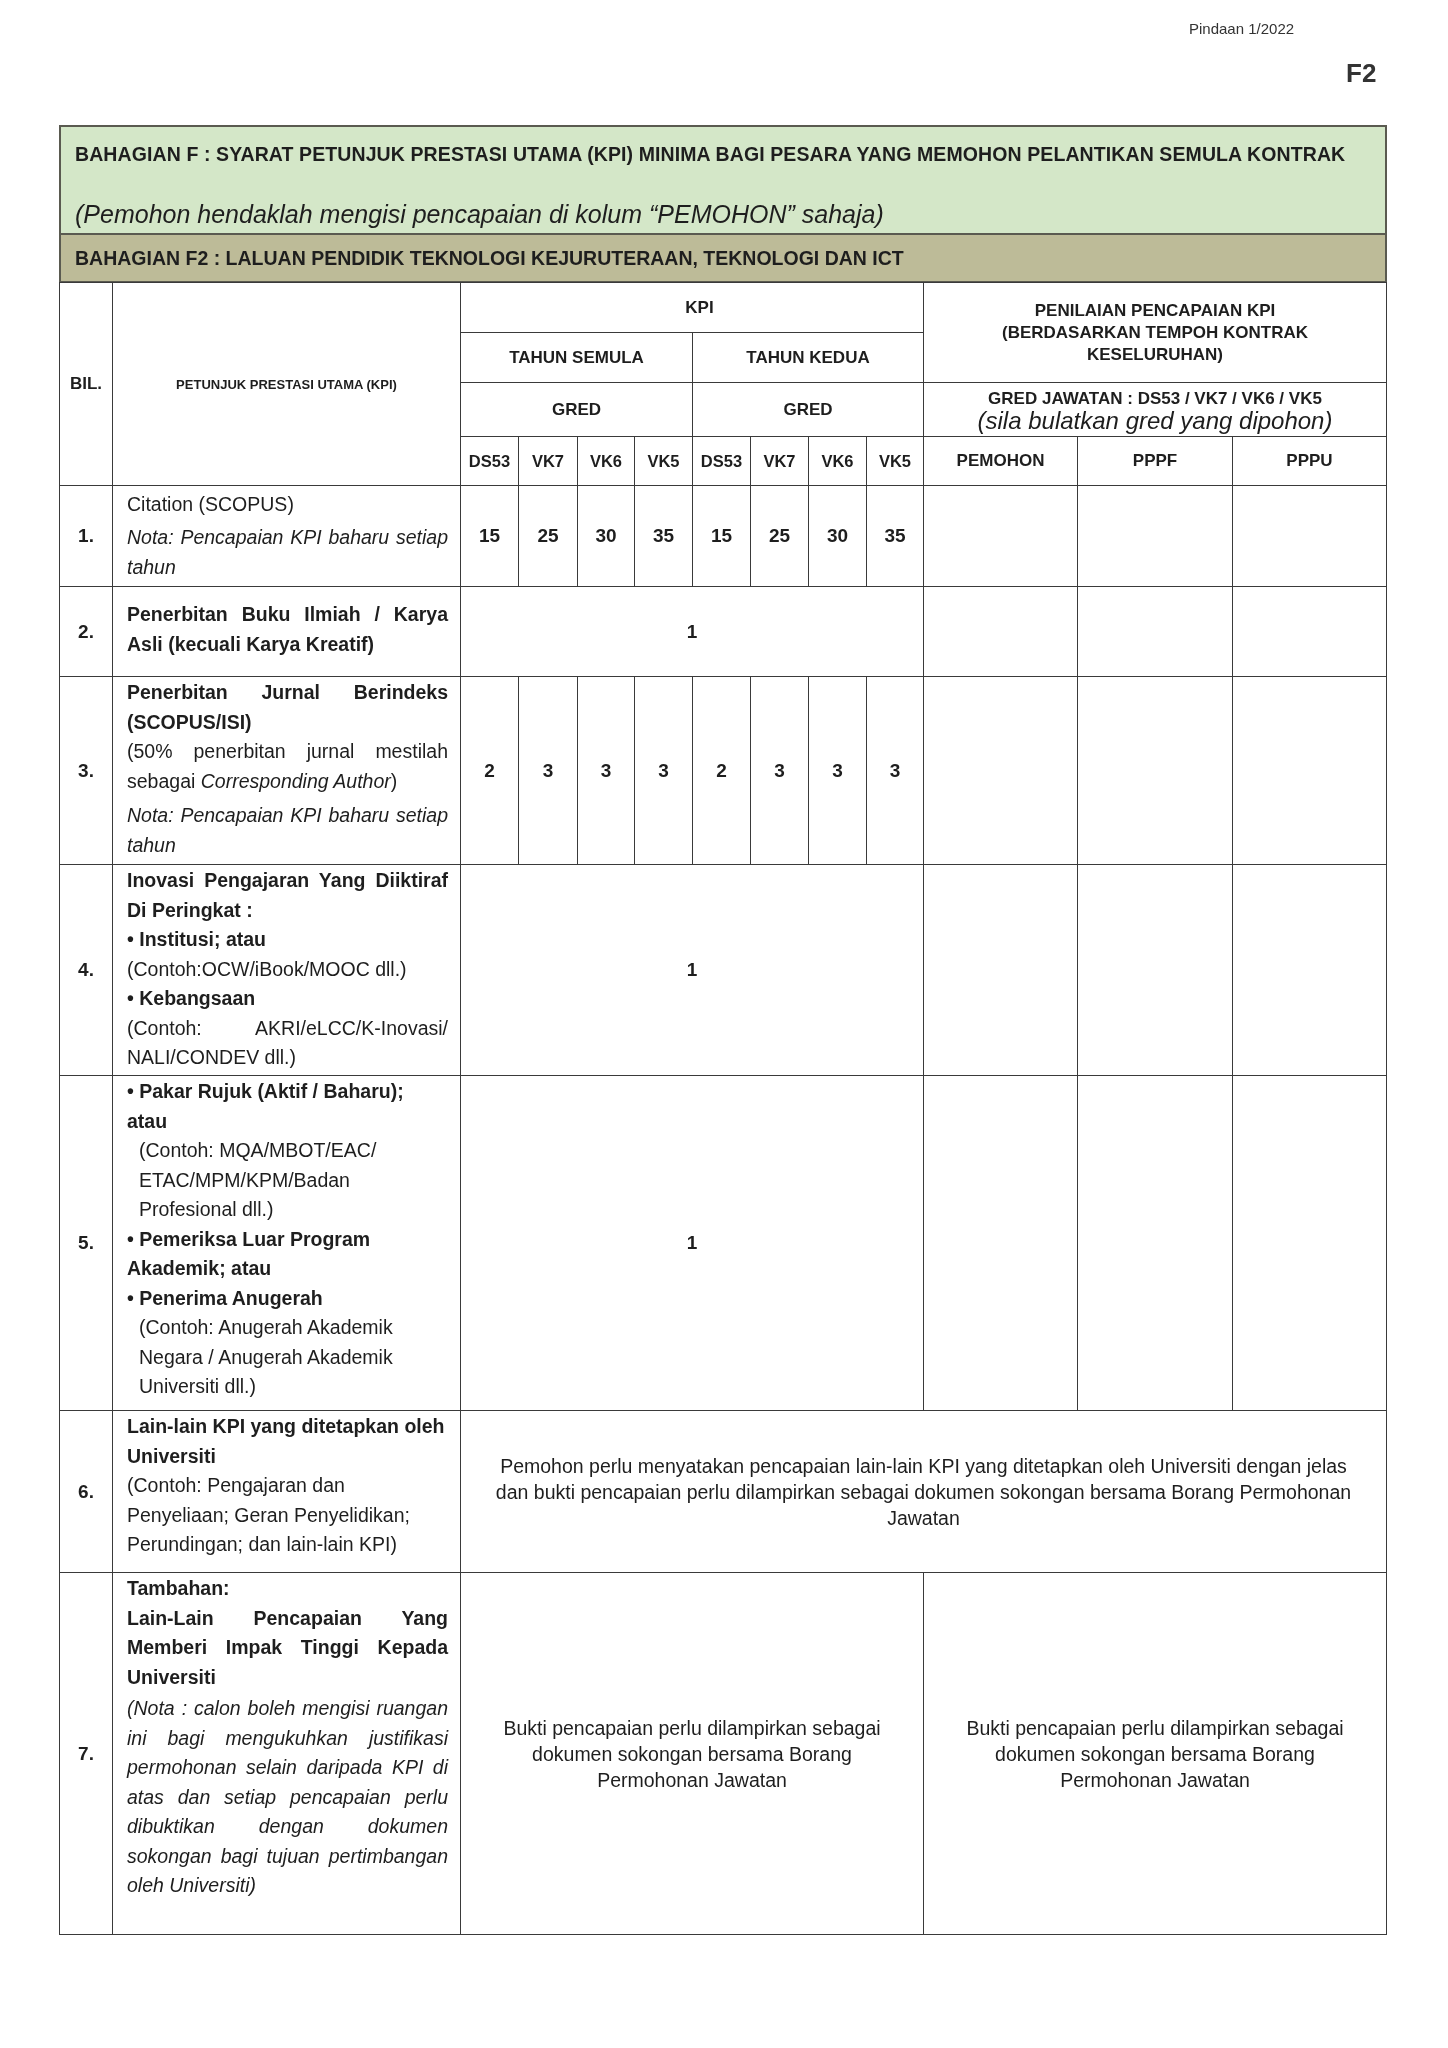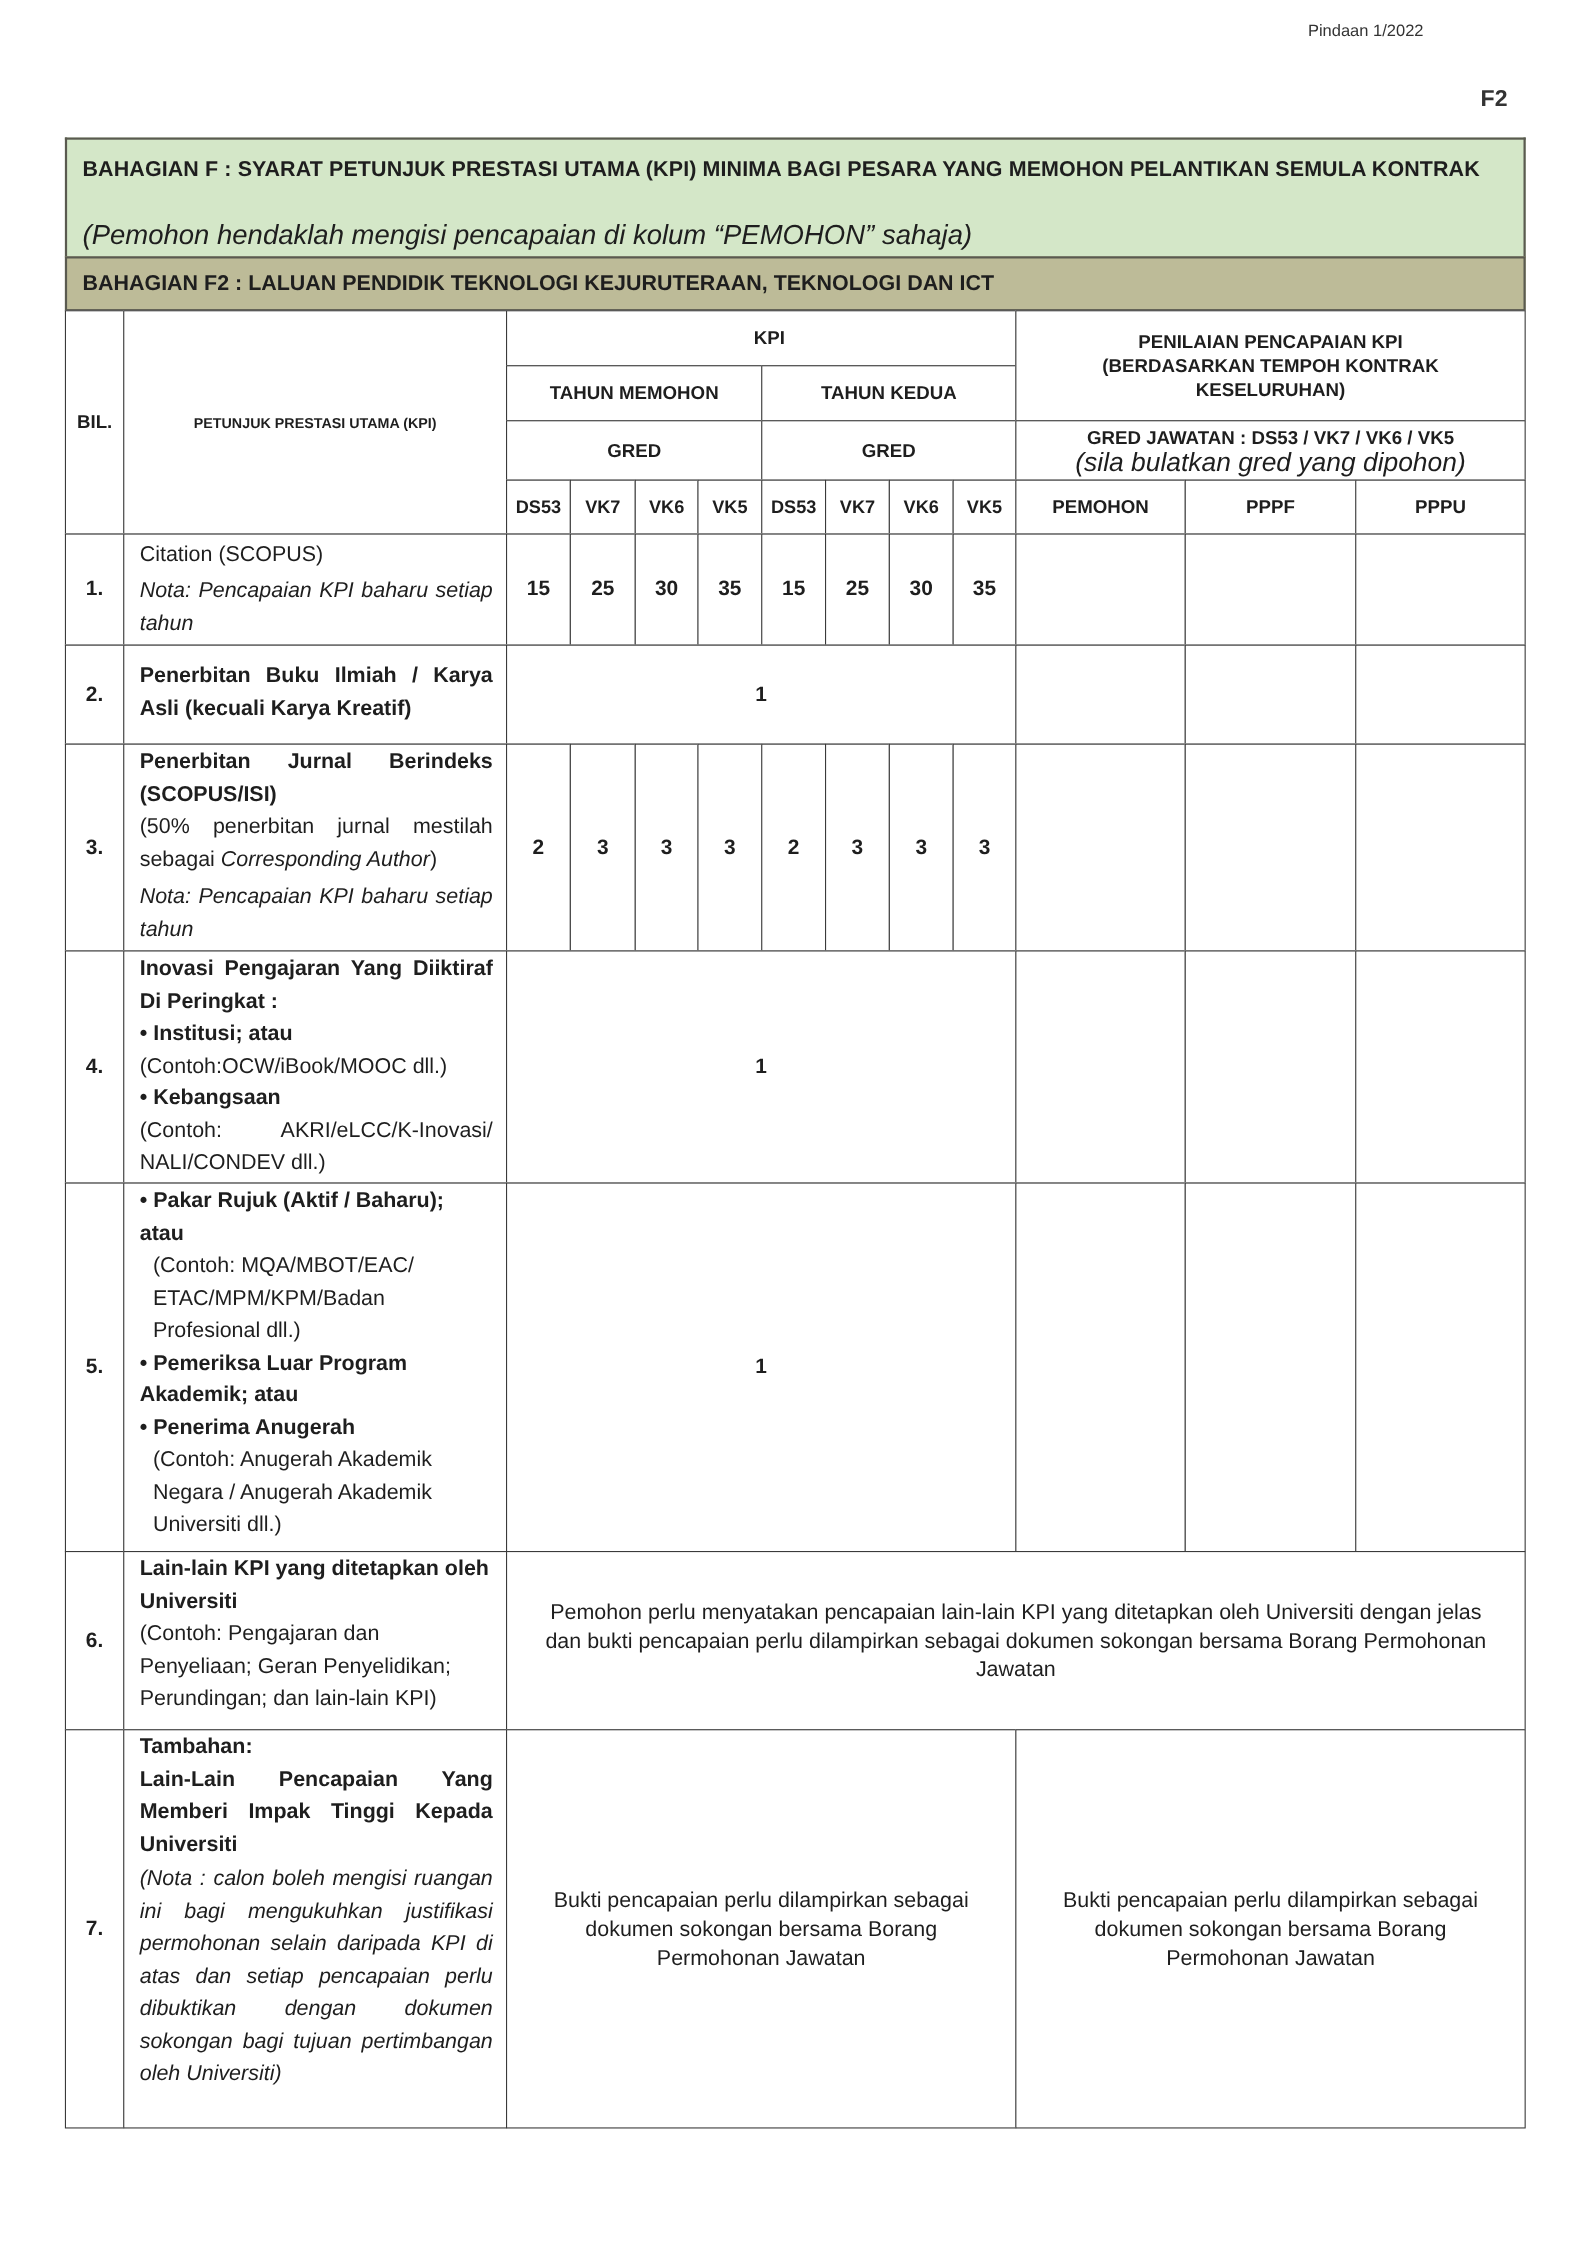--- a/index.html
+++ b/index.html
@@ -1,20 +1,20 @@
 <!DOCTYPE html>
 <html><head>
 <meta charset="utf-8">
 <style>
   html, body { margin:0; padding:0; }
   body { width:1448px; height:2048px; background:#ffffff; position:relative; overflow:hidden;
          font-family:"Liberation Sans", sans-serif; color:#1e1e1e; }
   .abs { position:absolute; box-sizing:border-box; }
   .pindaan { left:1189px; top:20px; font-size:15px; color:#333; }
-  .formcode { left:1346px; top:58px; font-size:21px; font-weight:bold; color:#333;margin-top:20px; }
+  .formcode { left:1346px; top:58px; font-size:26px; font-weight:bold; color:#333; }
 
   .band-green { left:59px; top:125px; width:1328px; height:109px; background:#d4e7c8;
                 border:2px solid #5a5a50; border-bottom:none; }
   .band-olive { left:59px; top:233px; width:1328px; height:50px; background:#bdbb98;
                 border:2px solid #5a5a50; }
   .band-title { position:absolute; left:14px; top:11px; width:1280px; font-size:19.5px; font-weight:bold; line-height:32px; letter-spacing:0.1px; }
   .band-sub { position:absolute; left:14px; top:73px; font-size:25px; font-style:italic; }
   .band-olive-text { position:absolute; left:14px; top:12px; font-size:19.5px; font-weight:bold; }
 
   .cell { position:absolute; box-sizing:border-box; border:1.4px solid #3a3a3a; display:flex;
@@ -42,21 +42,21 @@
   <div class="band-sub">(Pemohon hendaklah mengisi pencapaian di kolum “PEMOHON” sahaja)</div>
 </div>
 <div class="abs band-olive">
   <div class="band-olive-text">BAHAGIAN F2 :  LALUAN PENDIDIK TEKNOLOGI KEJURUTERAAN, TEKNOLOGI DAN ICT</div>
 </div>
 
 <div>
   <div class="cell hdr" style="left:59px;top:282px;width:54px;height:204px;">BIL.</div>
   <div class="cell hdr" style="left:112px;top:282px;width:349px;height:204px;padding:0 40px;font-size:13px;">PETUNJUK PRESTASI UTAMA (KPI)</div>
   <div class="cell hdr" style="left:460px;top:282px;width:464px;height:51px;padding-left:15px;">KPI</div>
-  <div class="cell hdr" style="left:460px;top:332px;width:233px;height:51px;">TAHUN MEMOHON</div>
+  <div class="cell hdr" style="left:460px;top:332px;width:233px;height:51px;">TAHUN SEMULA</div>
   <div class="cell hdr" style="left:692px;top:332px;width:232px;height:51px;">TAHUN KEDUA</div>
   <div class="cell hdr" style="left:460px;top:382px;width:233px;height:55px;">GRED</div>
   <div class="cell hdr" style="left:692px;top:382px;width:232px;height:55px;">GRED</div>
 
   <div class="cell hdr-sub" style="left:460px;top:436px;width:59px;height:50px;">DS53</div>
   <div class="cell hdr-sub" style="left:518px;top:436px;width:60px;height:50px;">VK7</div>
   <div class="cell hdr-sub" style="left:577px;top:436px;width:58px;height:50px;">VK6</div>
   <div class="cell hdr-sub" style="left:634px;top:436px;width:59px;height:50px;">VK5</div>
   <div class="cell hdr-sub" style="left:692px;top:436px;width:59px;height:50px;">DS53</div>
   <div class="cell hdr-sub" style="left:750px;top:436px;width:59px;height:50px;">VK7</div>

